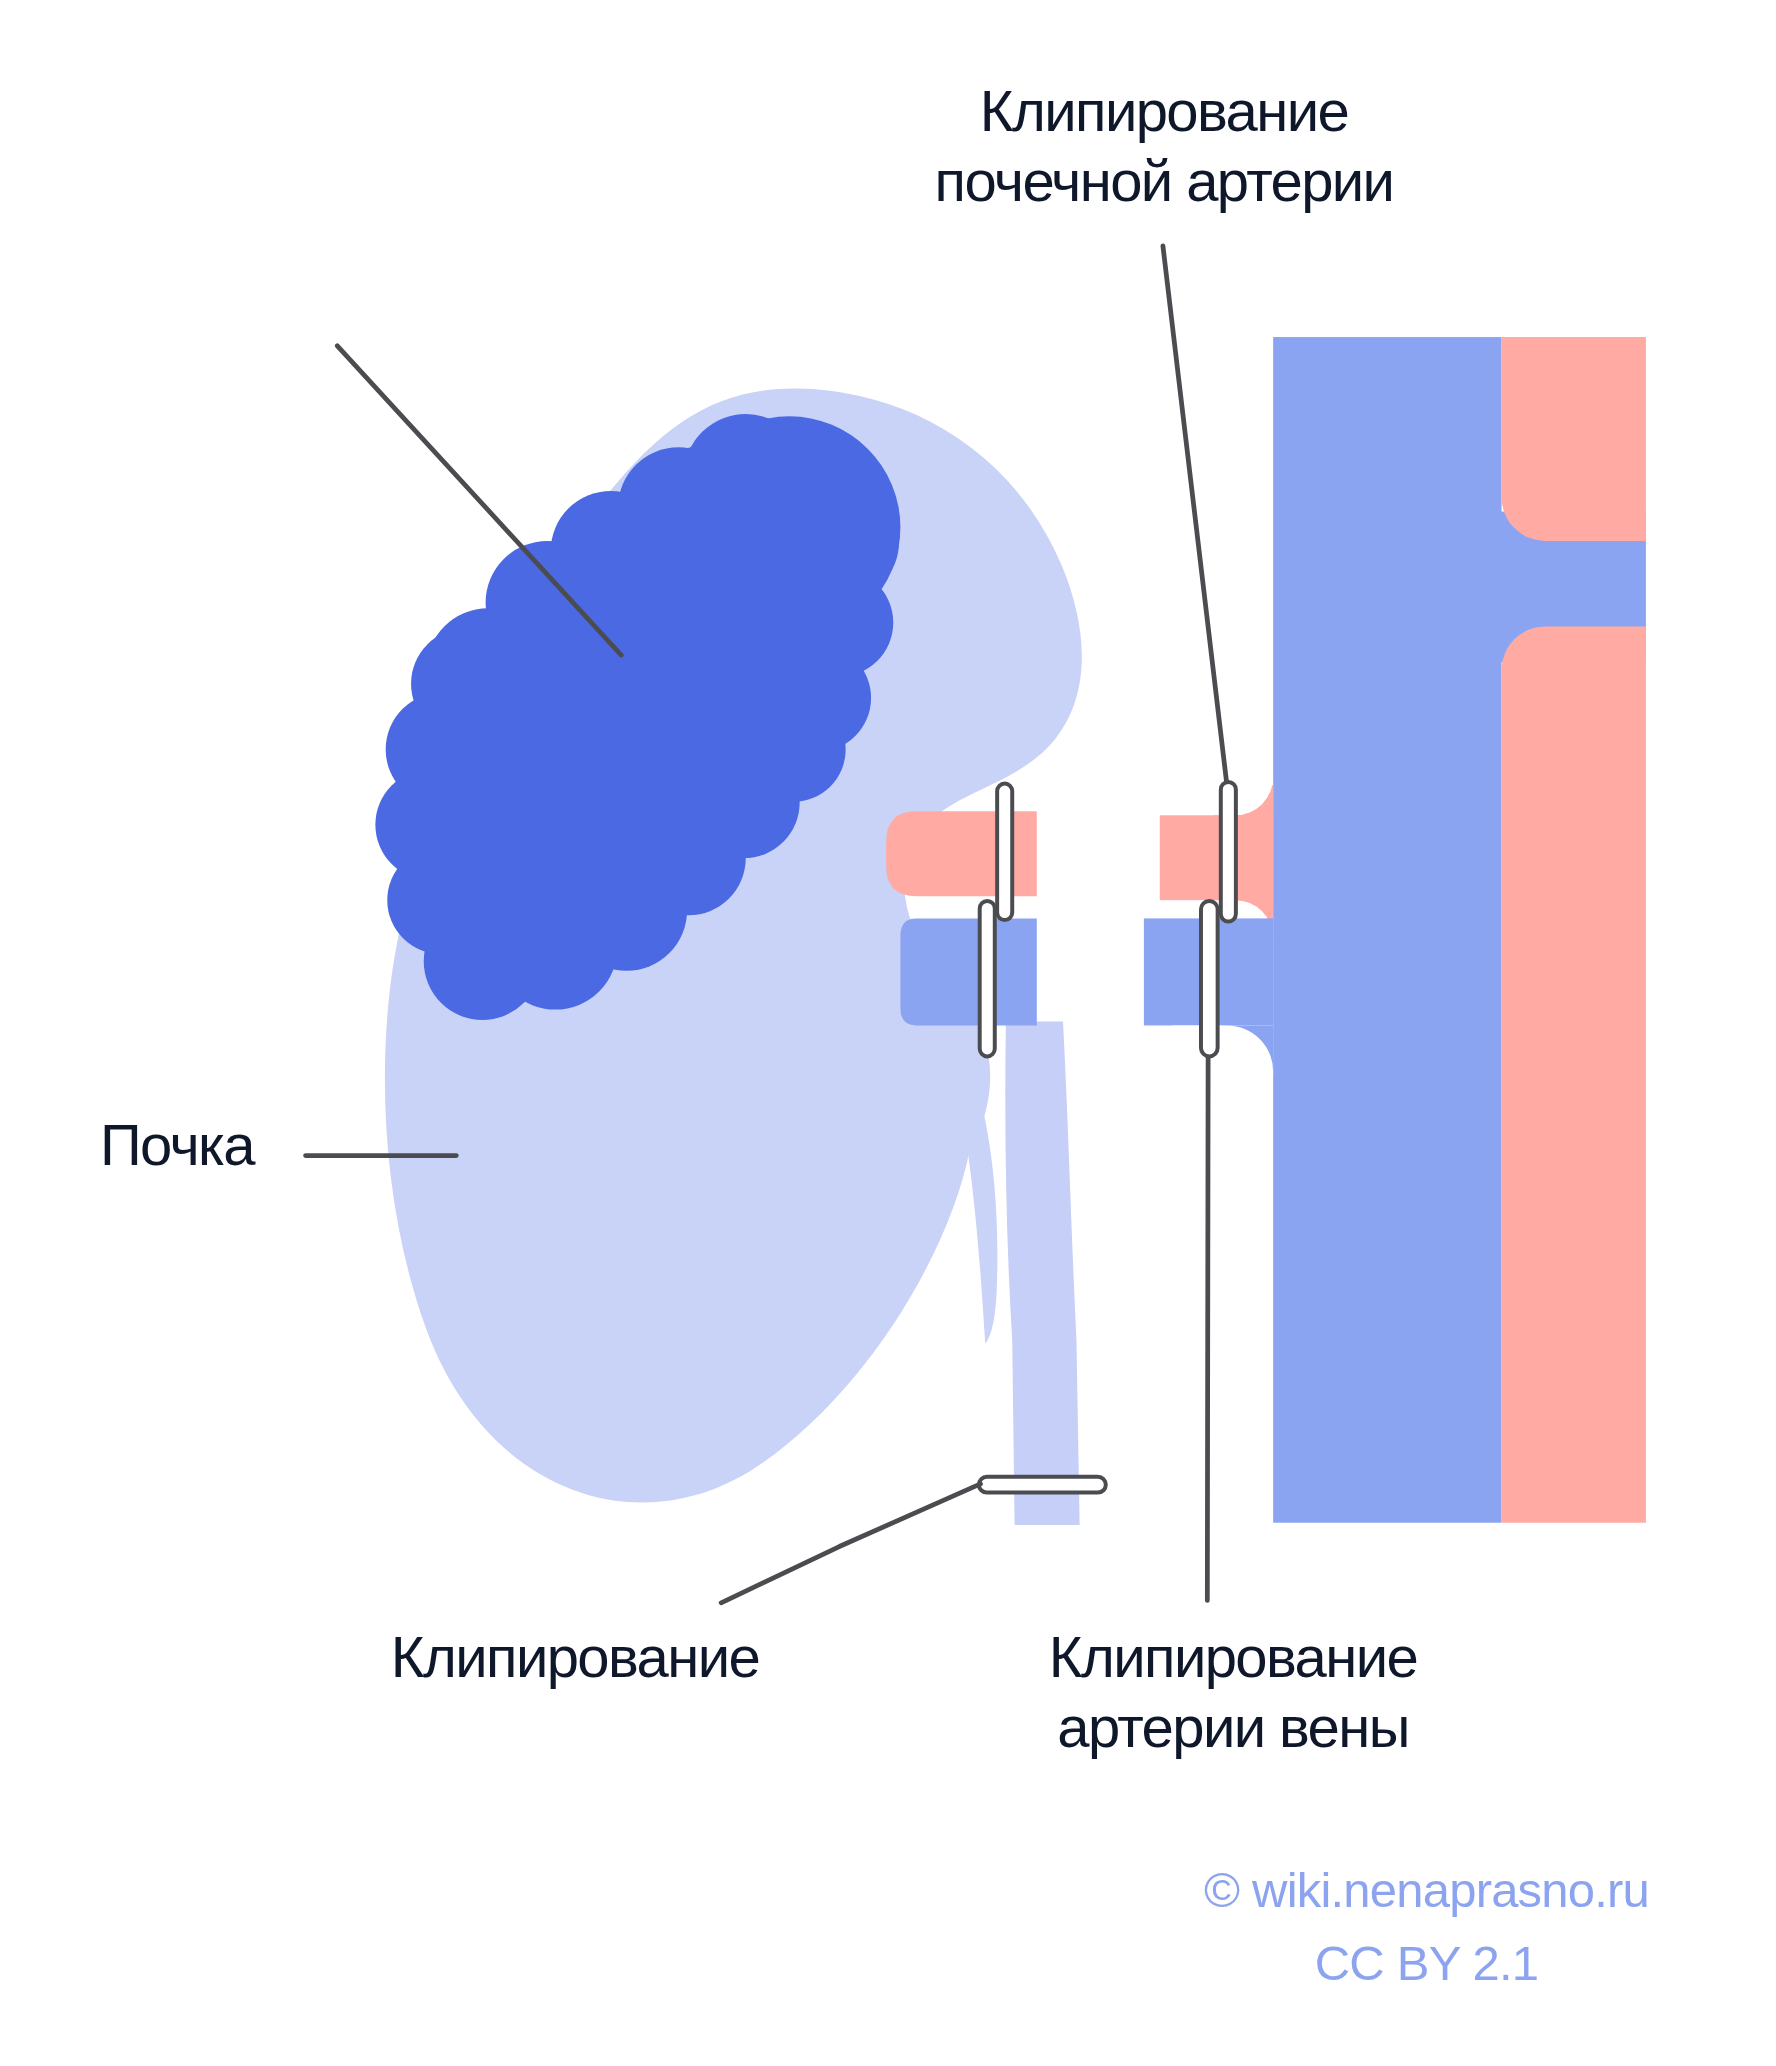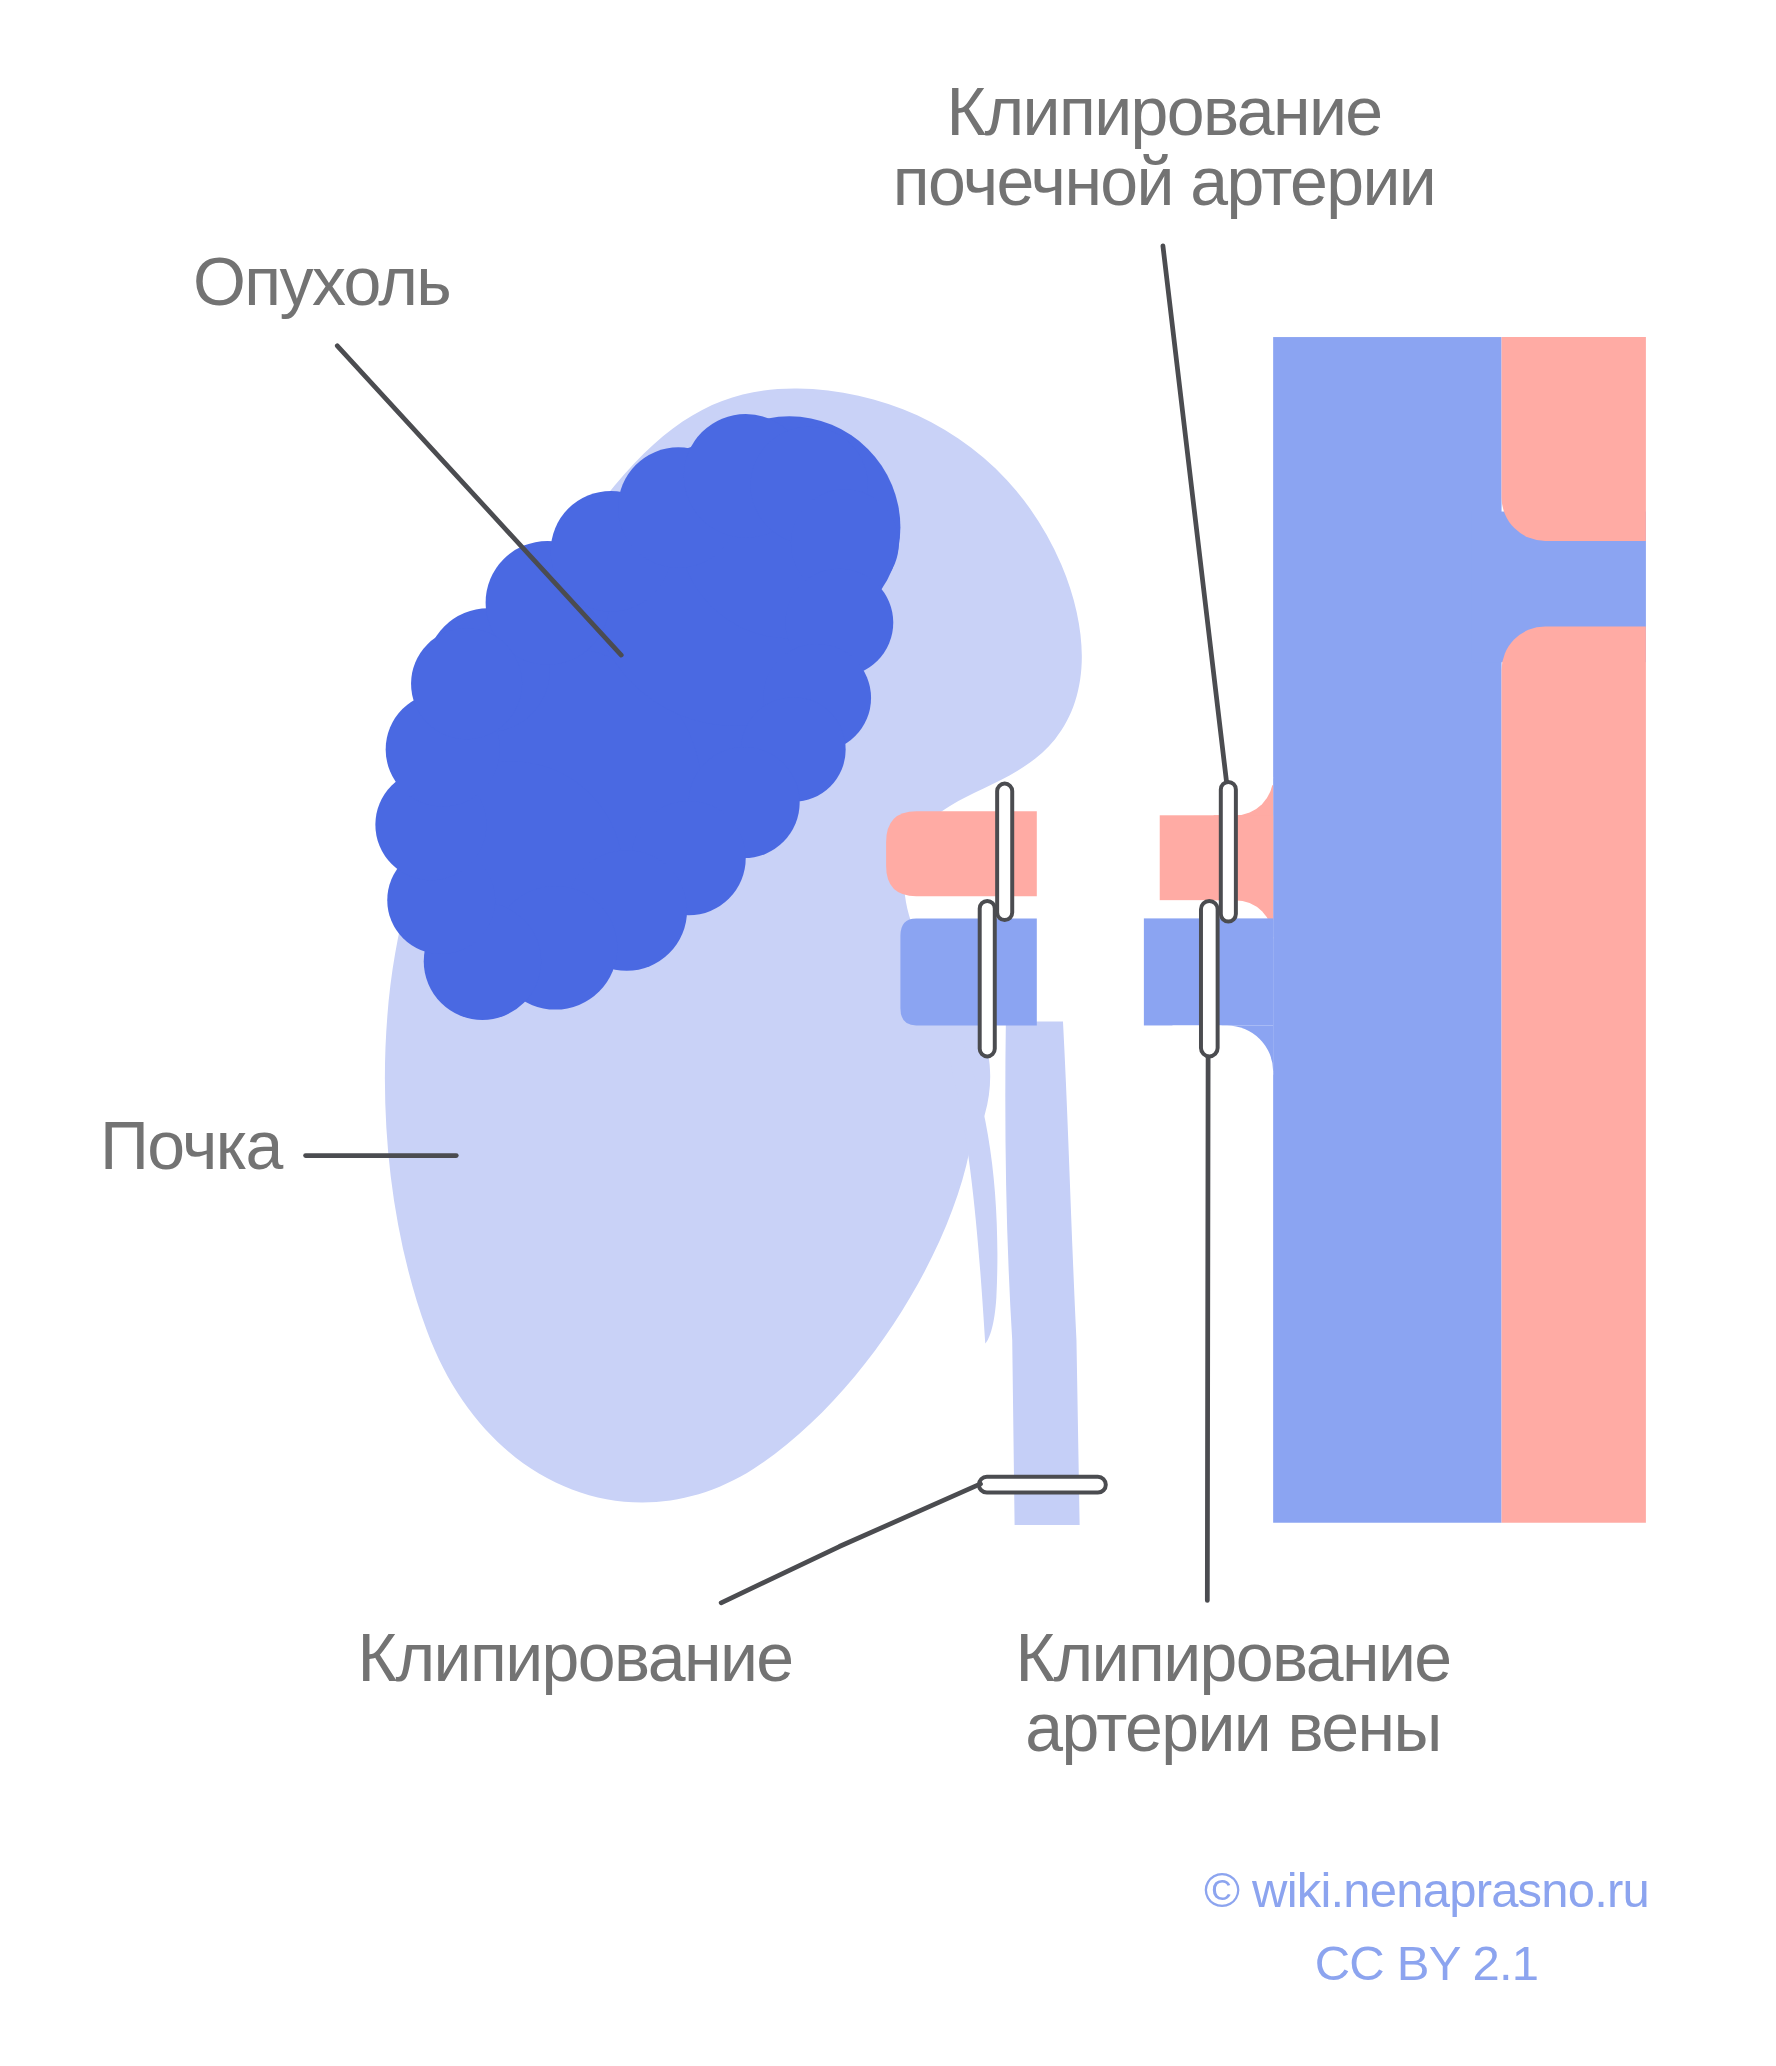--- a/index.html
+++ b/index.html
@@ -8,22 +8,22 @@
     width:1777px;height:2066px;
     background:#ffffff;
     overflow:hidden;
     font-family:"Liberation Sans","DejaVu Sans",sans-serif;
   }
   #art{position:absolute;left:0;top:0;}
   .ln{fill:none;stroke:#4B4C50;stroke-width:6;stroke-linecap:round;stroke-linejoin:round;}
   .clip{stroke:#4B4C50;stroke-width:5;}
   .label{
     position:absolute;
-    color:#737373;
-    font-size:68px;
+    color:#0f172a;
+    font-size:58px;
     line-height:70px;
     letter-spacing:-1.6px;
     white-space:nowrap;
   }
   .label.center{text-align:center;transform:translateX(-50%);}
   .watermark{
     position:absolute;
     right:128px;top:1854px;
     text-align:center;
     color:#8CA4EF;
@@ -129,21 +129,20 @@
     <path class="ln" d="M 1466,310 L 1546,984"></path>
     <path class="ln" d="M 1523,1333 L 1522,2018"></path>
     <path class="ln" d="M 1236,1871 L 1058,1950 L 909,2021"></path>
   </svg>
 
   <div class="label center" style="left:1164px;top:76px;">
     <span>Клипирование</span><br>
     <span>почечной артерии</span>
   </div>
 
-  <div class="label" style="left:193px;top:246px;">Опухоль</div>
 
   <div class="label" style="left:100px;top:1110px;">Почка</div>
 
   <div class="label center" style="left:575px;top:1622px;">
     <span>Клипирование</span><br>
   </div>
 
   <div class="label center" style="left:1233px;top:1622px;">
     <span>Клипирование</span><br>
     <span>артерии вены</span>

